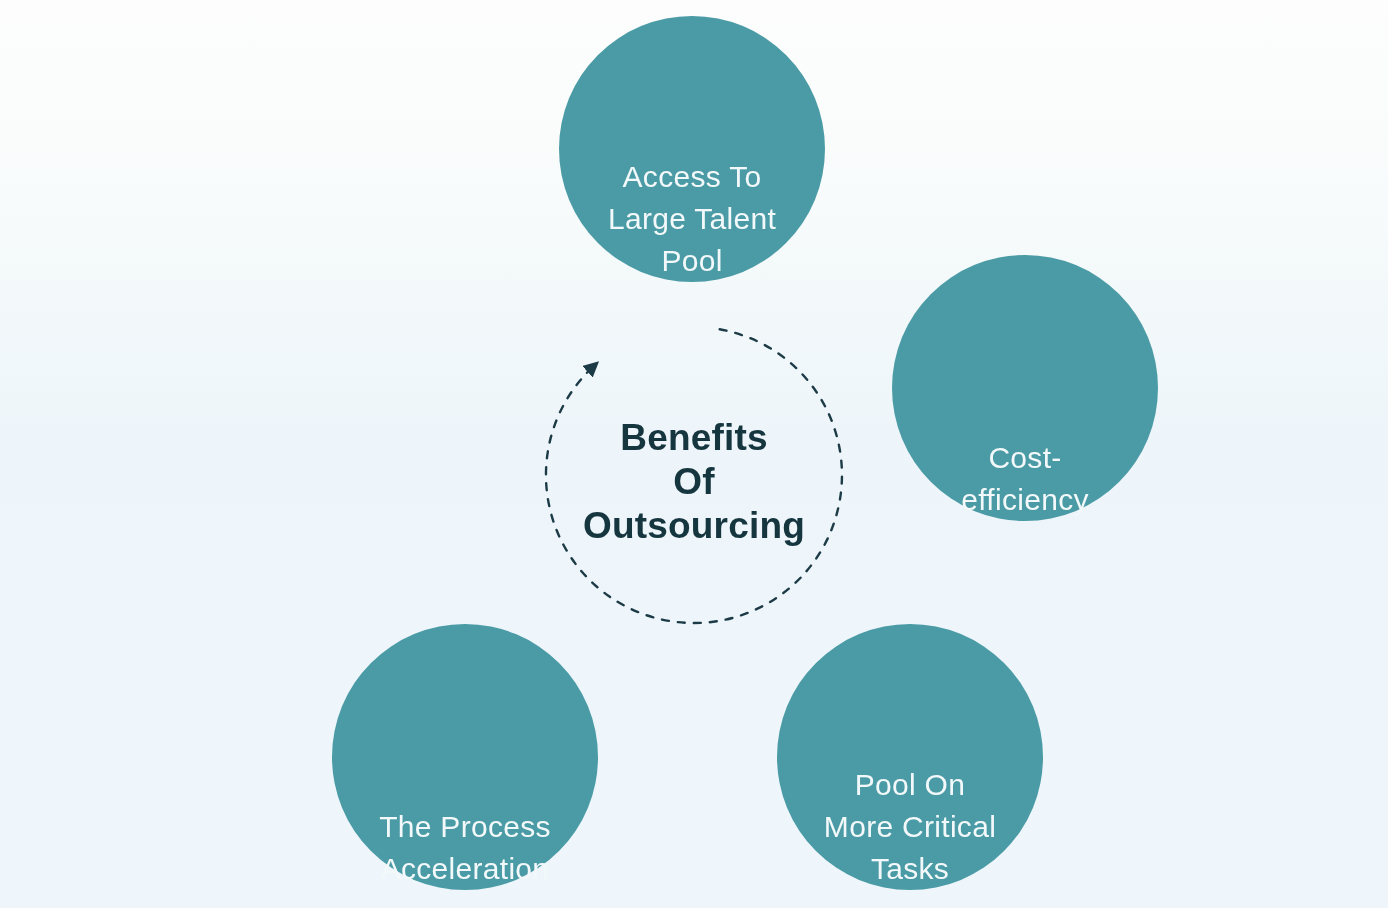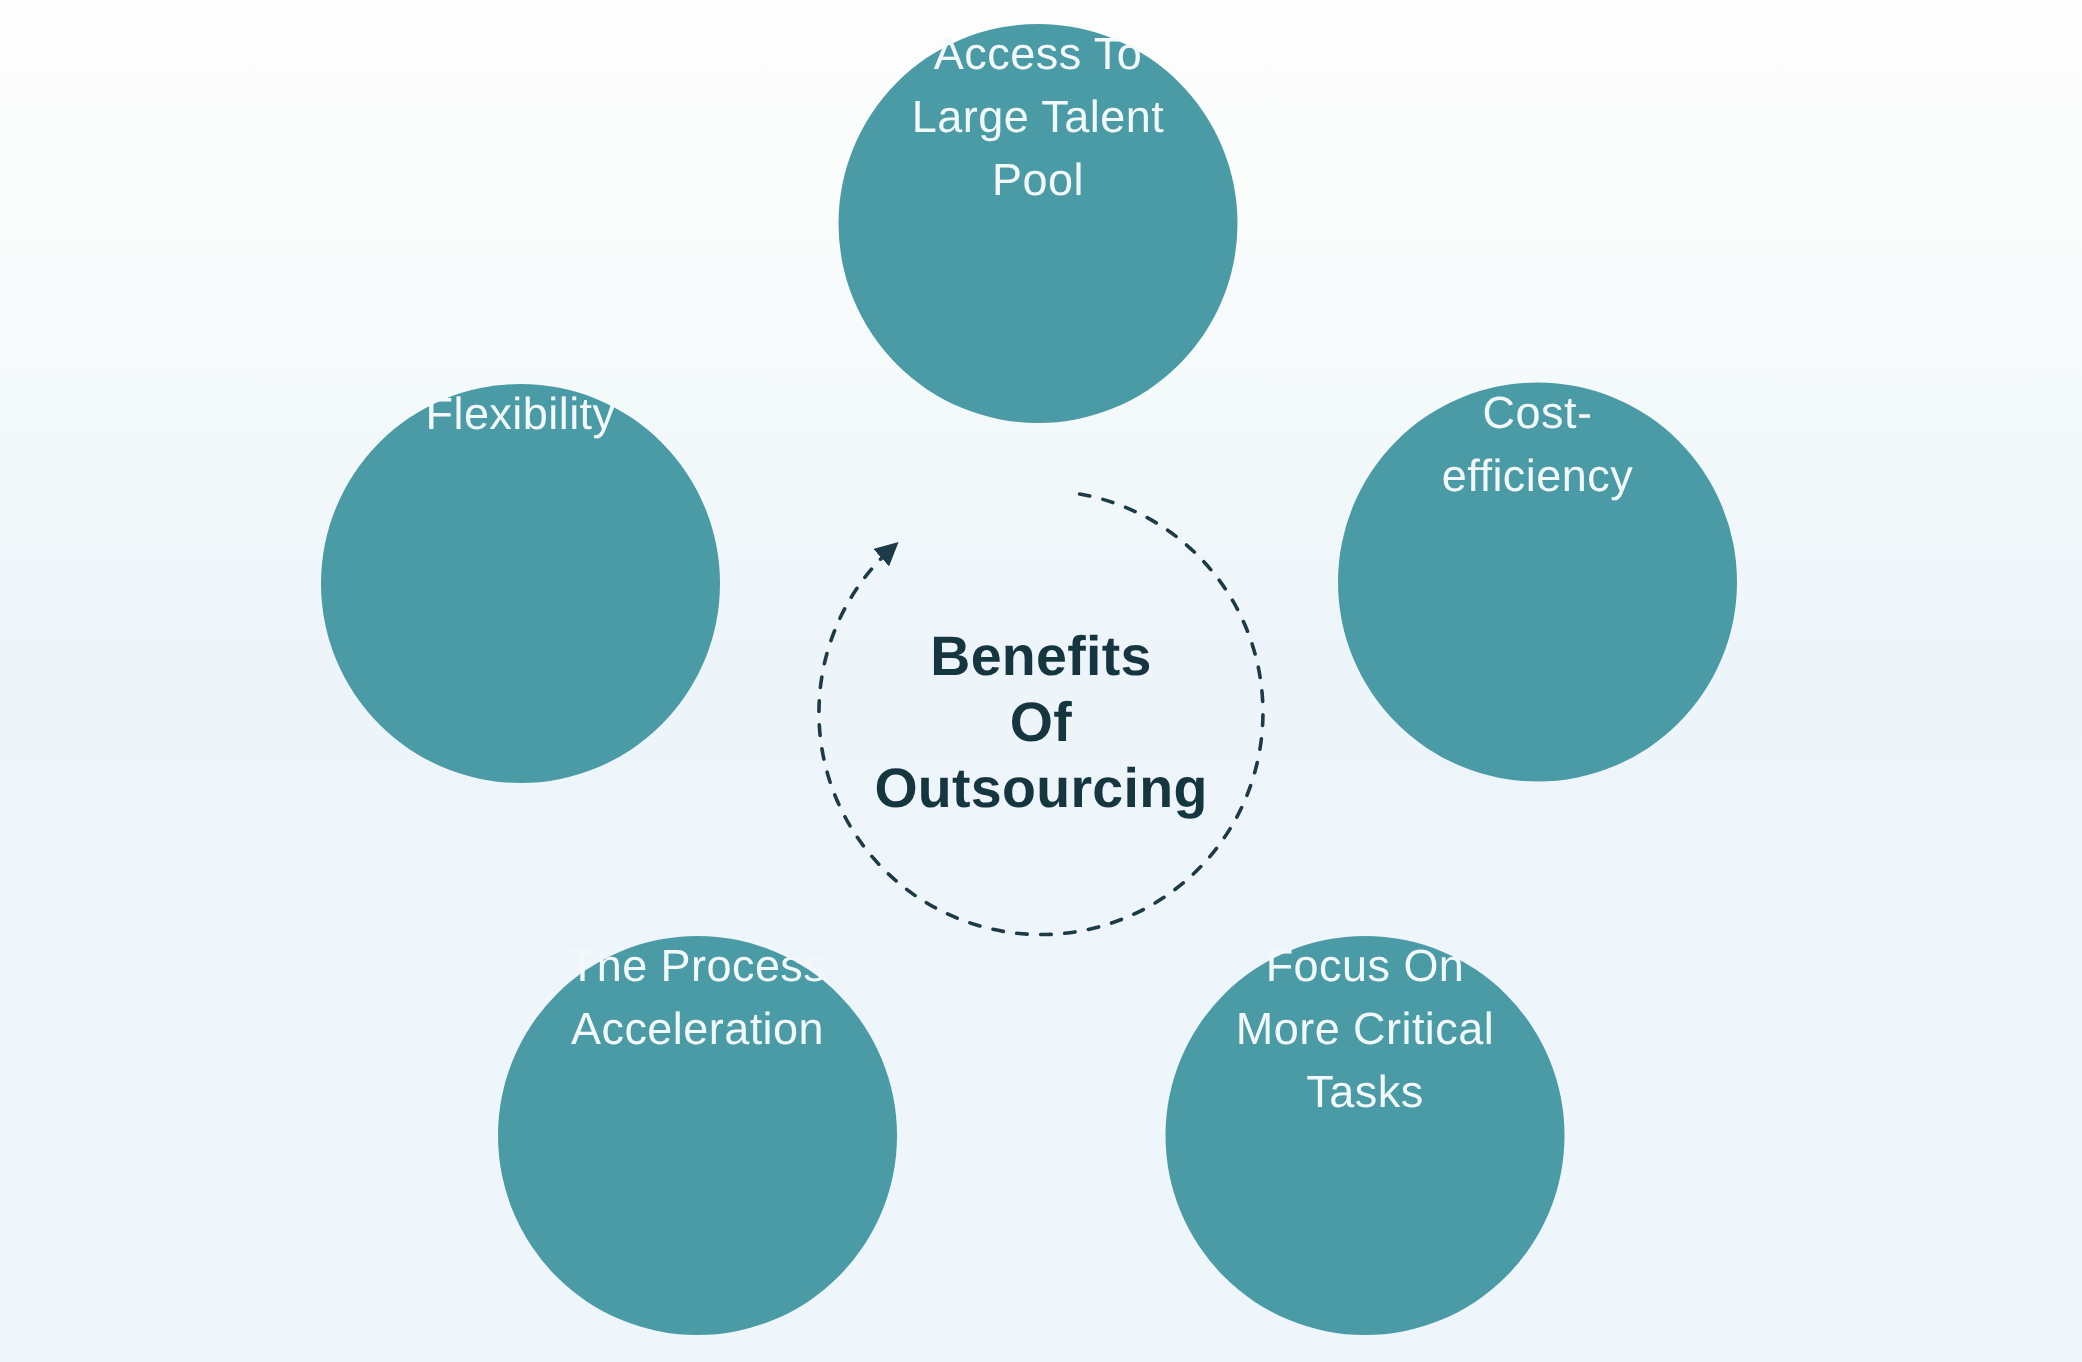--- a/index.html
+++ b/index.html
@@ -20,21 +20,21 @@
       var(--background-bottom, #eef6fc) 100%);
   }
 
   .bubble {
     position: absolute;
     width: 266px;
     height: 266px;
     border-radius: 50%;
     background: var(--bubble-fill, #4a9ba5);
     display: flex;
-    align-items: flex-start;
+    align-items: flex-end;
     justify-content: center;
     text-align: center;
   }
   .bubble .label {
     color: var(--bubble-text, #f3f9fa);
     font-size: 30px;
     line-height: 42px;
     font-weight: 500;
     letter-spacing: 0.3px;
     white-space: pre-line;
@@ -87,31 +87,28 @@
     <span class="label">Access To
 Large Talent
 Pool</span>
   </div>
 
   <div class="bubble b-right">
     <span class="label">Cost-
 efficiency</span>
   </div>
 
-  <div class="bubble b-left">
-    <span class="label">Flexibility</span>
-  </div>
 
   <div class="bubble b-bottom-left">
     <span class="label">The Process
 Acceleration</span>
   </div>
 
   <div class="bubble b-bottom-right">
-    <span class="label">Focus On
+    <span class="label">Pool On
 More Critical
 Tasks</span>
   </div>
 
   <svg class="cycle-svg" viewBox="0 0 320 320" xmlns="http://www.w3.org/2000/svg" aria-hidden="true">
     <defs>
       <marker id="arrow" viewBox="0 0 10 10" refX="6.5" refY="5" markerWidth="6.5" markerHeight="6.5" orient="auto">
         <path class="arrowhead" d="M 0 0 L 10 5 L 0 10 z"></path>
       </marker>
     </defs>

